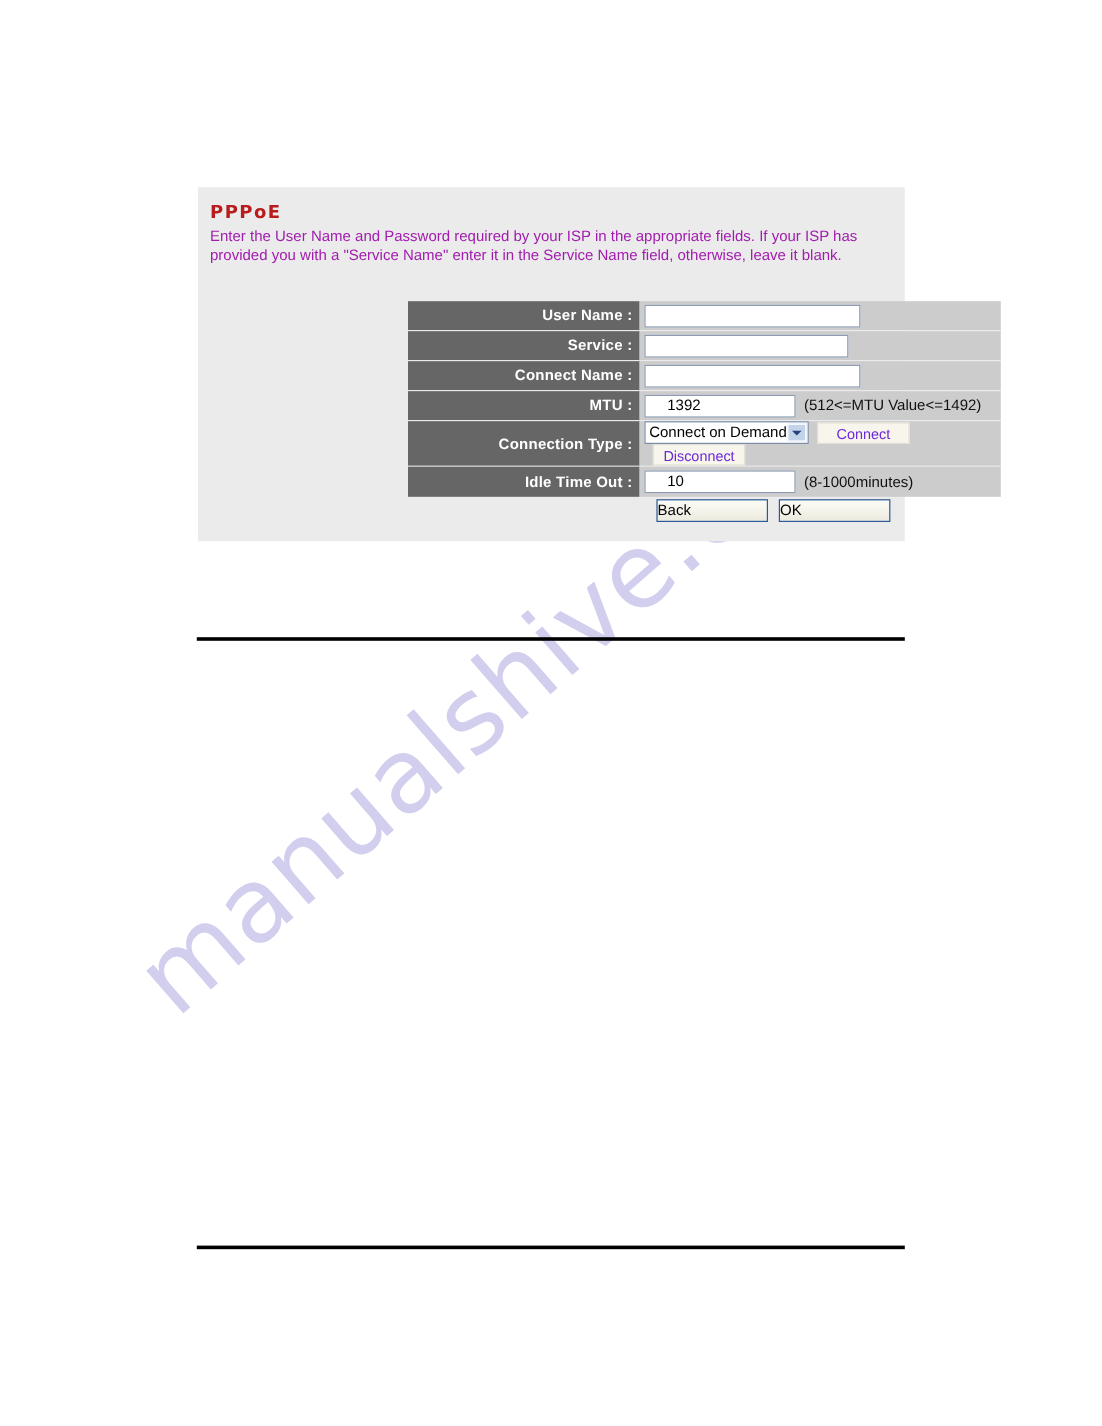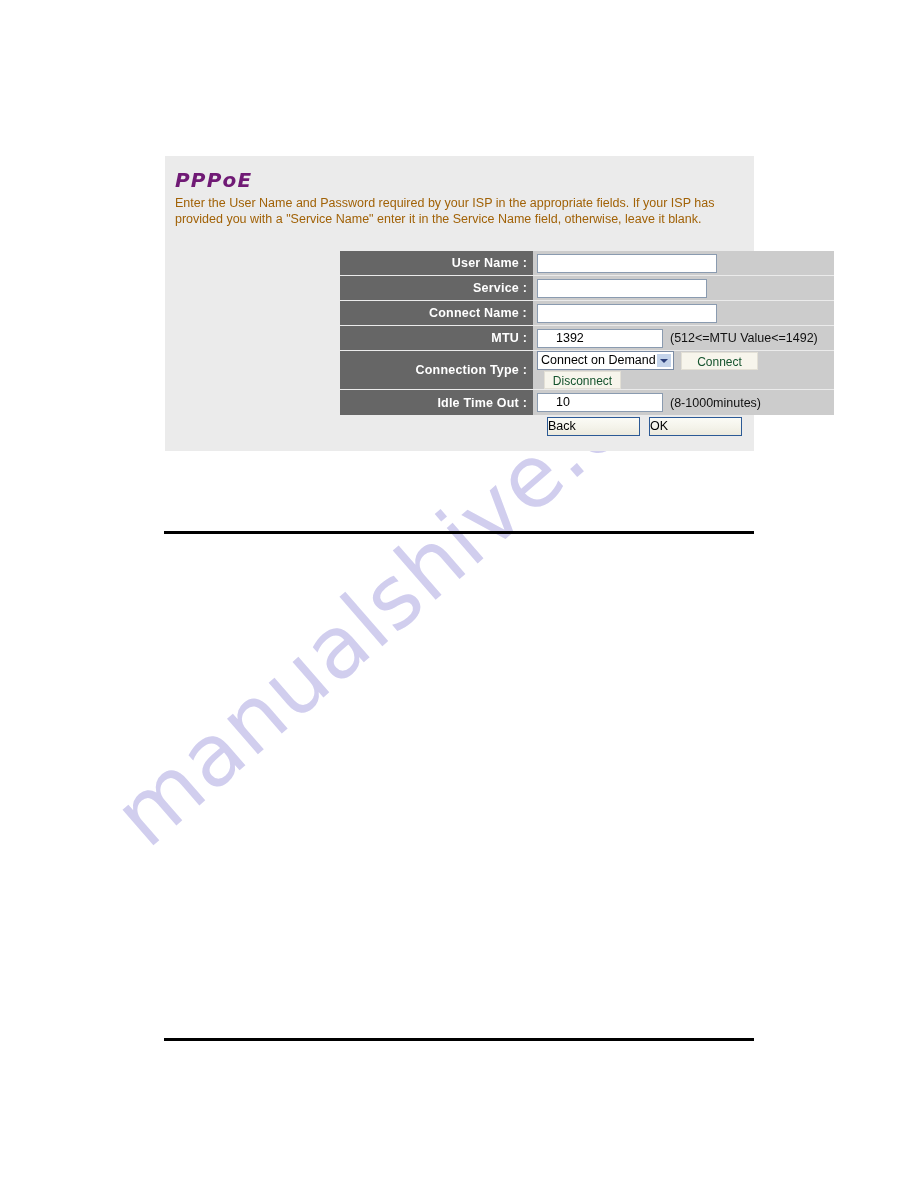--- a/index.html
+++ b/index.html
@@ -53,30 +53,29 @@
     width: 589px;
     height: 295px;
     background: #ebebeb;
     z-index: 10;
   }
   #panel-inner {
     padding: 10px 12px 0 10px;
   }
   .panel-title {
     font-family: "DejaVu Sans", sans-serif;
-    font-size: 20px;
+    font-size: 15px;
     font-weight: bold;
-    color: #701a75;
+    color: #b91c1c;
     letter-spacing: 1.2px;
     margin: 2px 0 3px 0;
-    font-style: italic;
   }
   .panel-desc {
     font-size: 12.5px;
-    color: #a16207;
+    color: #a21caf;
     line-height: 16px;
     width: 560px;
     margin-bottom: 4px;
   }
 
   
   #form-table {
     position: absolute;
     left: 175px;
     top: 95px;
@@ -174,21 +173,21 @@
   }
 
   
   .btn-disabled {
     display: inline-block;
     width: 77px;
     height: 18px;
     line-height: 18px;
     text-align: center;
     font-size: 12px;
-    color: #14532d;
+    color: #6d28d9;
     background: #f7f5ec;
     border: 1px solid #e3e0d6;
     margin-left: 7px;
     vertical-align: middle;
     box-sizing: border-box;
     white-space: nowrap;
   }
 
   
   #footer-buttons {

